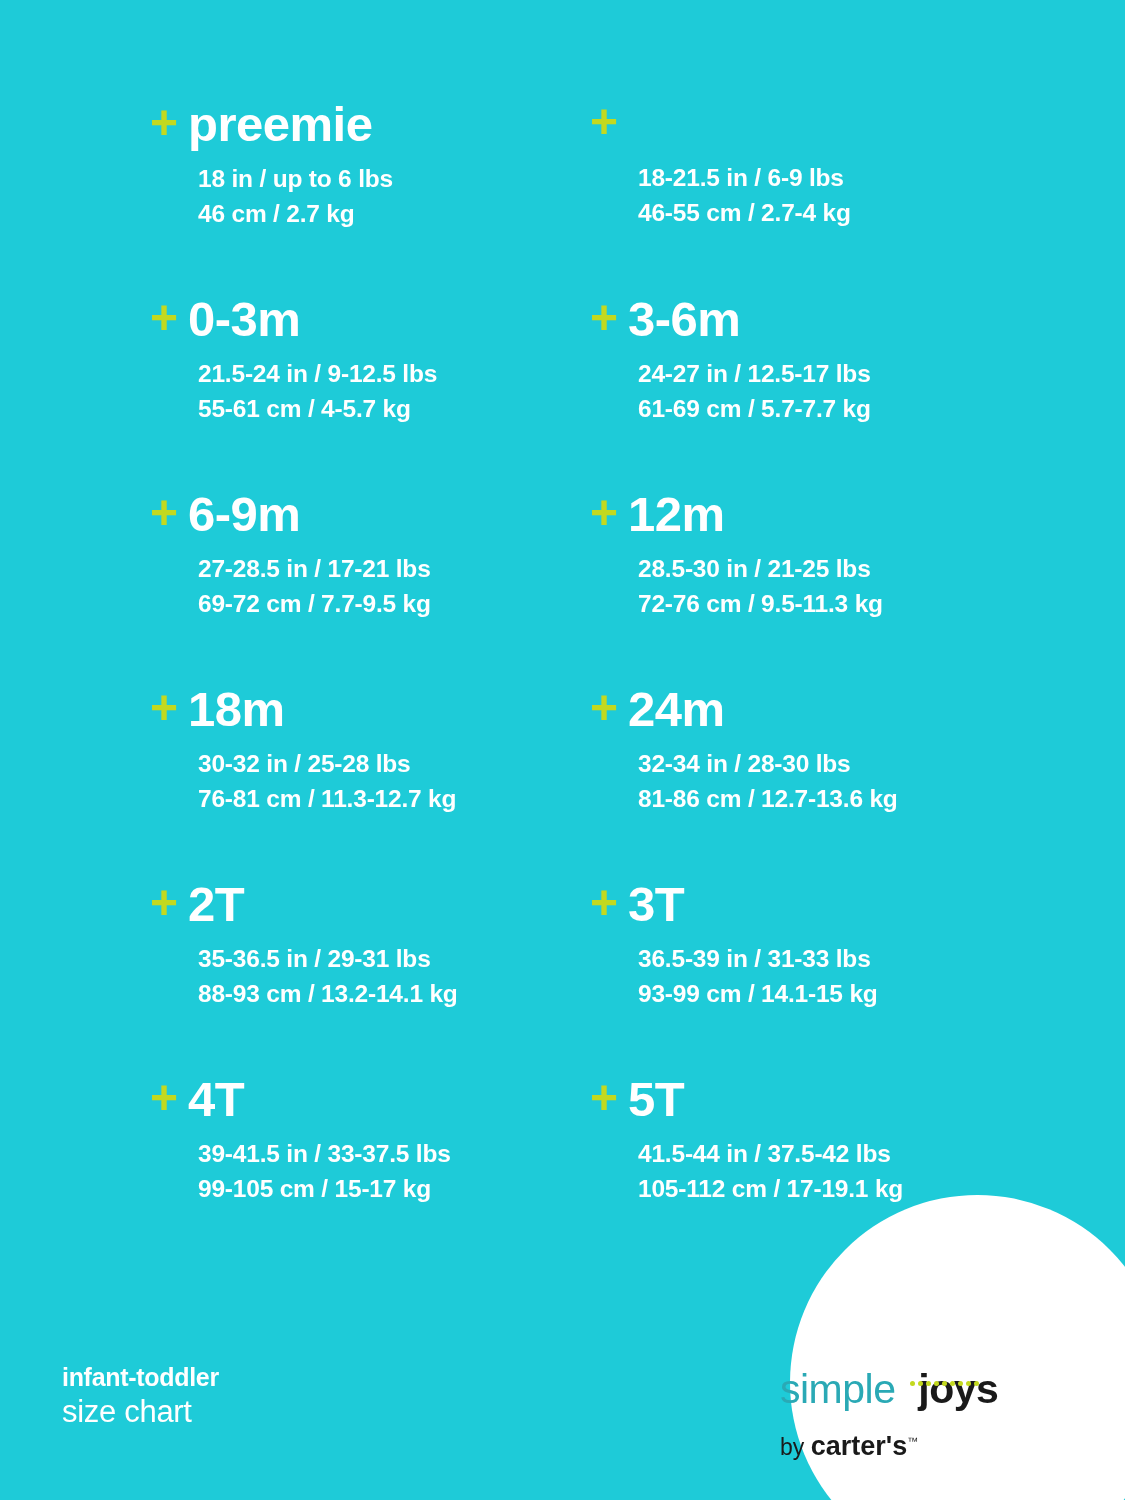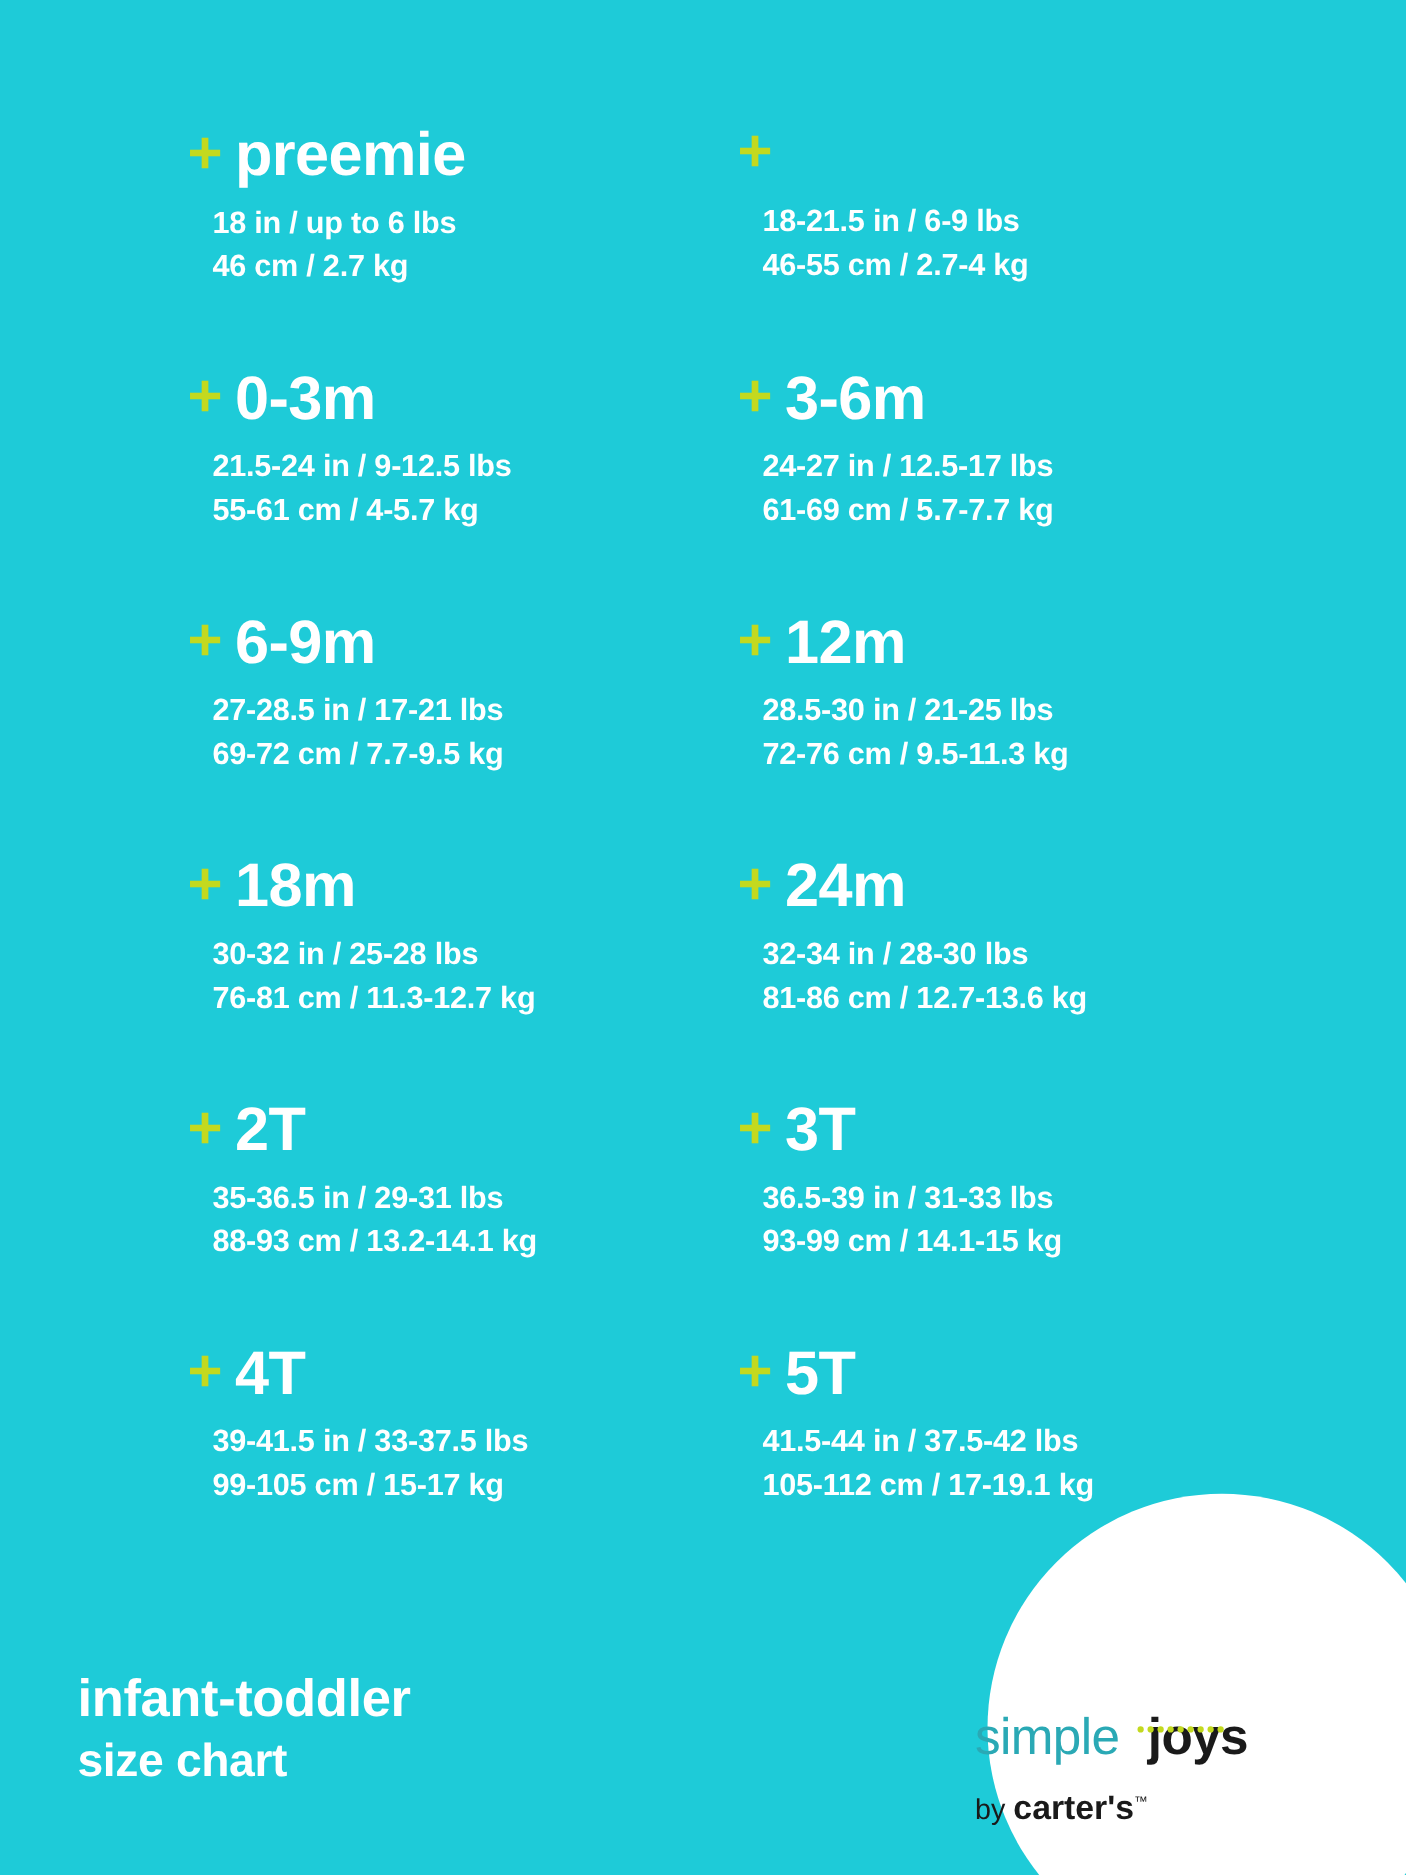--- a/index.html
+++ b/index.html
@@ -57,44 +57,44 @@
     font-weight: bold;
     line-height: 1;
     letter-spacing: -0.5px;
   }
 
   .size-line {
     color: #ffffff;
     font-size: 24.5px;
     font-weight: bold;
     line-height: 1.42;
-    margin-left: 20px;
+    margin-left: 48px;
     letter-spacing: -0.2px;
   }
 
   .size-line.first {
     margin-top: 13px;
   }
 
   
   .footer-title {
     position: absolute;
     left: 62px;
     bottom: 68px;
     color: #ffffff;
   }
   .footer-title .ft-line1 {
-    font-size: 42px;
+    font-size: 25px;
     font-weight: bold;
     line-height: 1.25;
     letter-spacing: -0.3px;
   }
   .footer-title .ft-line2 {
-    font-size: 37px;
-    font-weight: bold;
+    font-size: 31px;
+    font-weight: normal;
     line-height: 1.25;
     letter-spacing: -0.3px;
   }
 
   .logo-circle {
     position: absolute;
     right: -40px;
     bottom: -70px;
     width: 375px;
     height: 375px;

